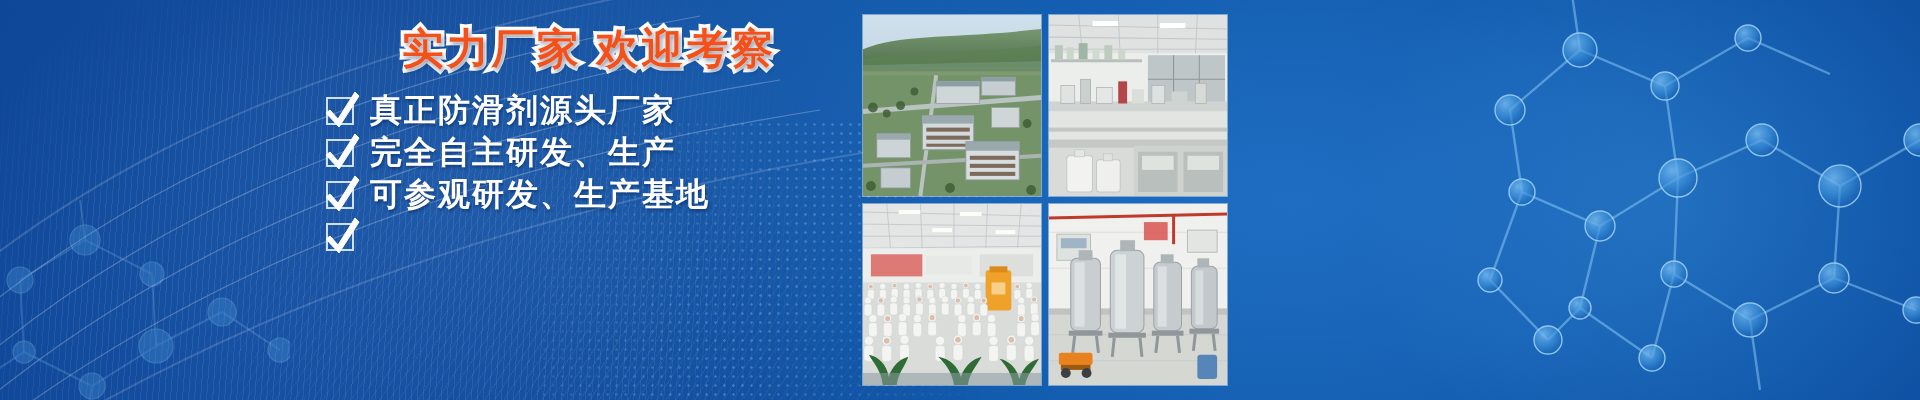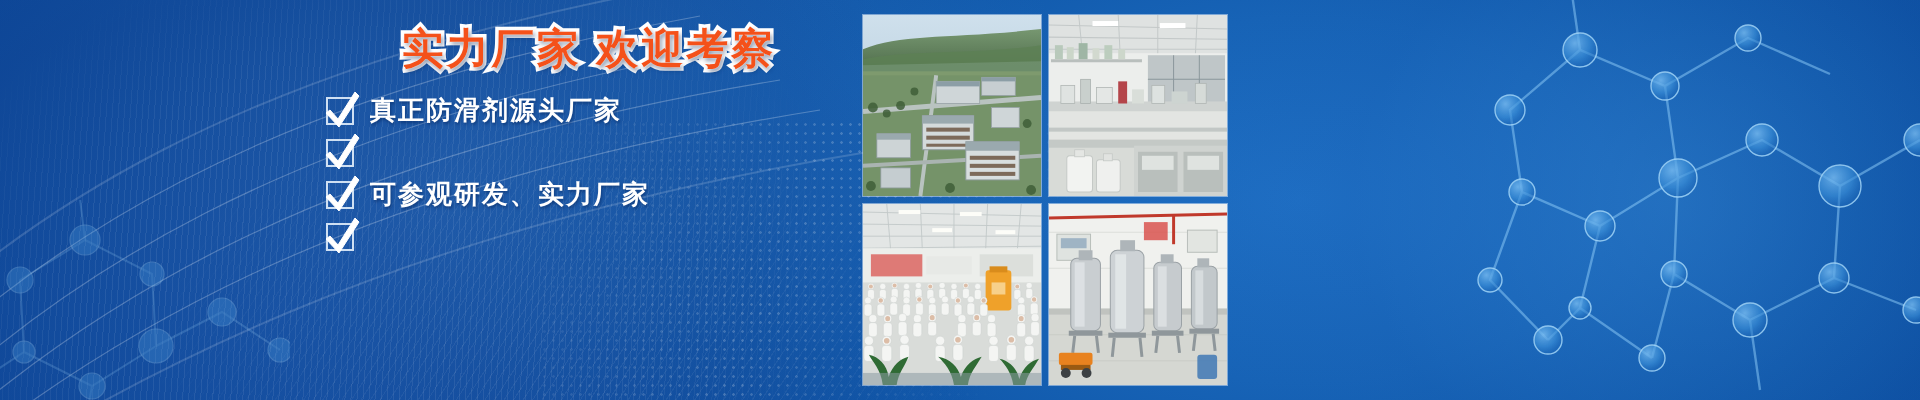--- a/index.html
+++ b/index.html
@@ -136,21 +136,21 @@
     height: 28px;
     flex: 0 0 28px;
     border: 2px solid #cfe0f3;
     box-sizing: border-box;
     margin-right: 16px;
   }
   .check-box svg { position: absolute; left: -4px; top: -9px; }
 
   .bullet-text {
     color: #ffffff;
-    font-size: 26px;
+    font-size: 32px;
     font-weight: 600;
     letter-spacing: 2px;
     white-space: nowrap;
     text-shadow: 1px 2px 3px rgba(4,35,90,0.55);
   }
 
   
   .photo-grid {
     position: absolute;
     left: 862px;
@@ -276,29 +276,30 @@
         </span>
         <span class="bullet-text">真正防滑剂源头厂家</span>
       </li>
 
       <li class="bullet">
         <span class="check-box">
           <svg width="36" height="40" viewBox="0 0 36 40">
             <path d="M6,20 L14,29 L31,2 L35,6 L15,37 L2,23 Z" fill="#ffffff" stroke="#ffffff" stroke-width="1"></path>
           </svg>
         </span>
+        <span class="bullet-text">完全自主研发、生产</span>
       </li>
 
       <li class="bullet">
         <span class="check-box">
           <svg width="36" height="40" viewBox="0 0 36 40">
             <path d="M6,20 L14,29 L31,2 L35,6 L15,37 L2,23 Z" fill="#ffffff" stroke="#ffffff" stroke-width="1"></path>
           </svg>
         </span>
-        <span class="bullet-text">可参观研发、实力厂家</span>
+        <span class="bullet-text">可参观研发、生产基地</span>
       </li>
 
       <li class="bullet">
         <span class="check-box">
           <svg width="36" height="40" viewBox="0 0 36 40">
             <path d="M6,20 L14,29 L31,2 L35,6 L15,37 L2,23 Z" fill="#ffffff" stroke="#ffffff" stroke-width="1"></path>
           </svg>
         </span>
       </li>
 

